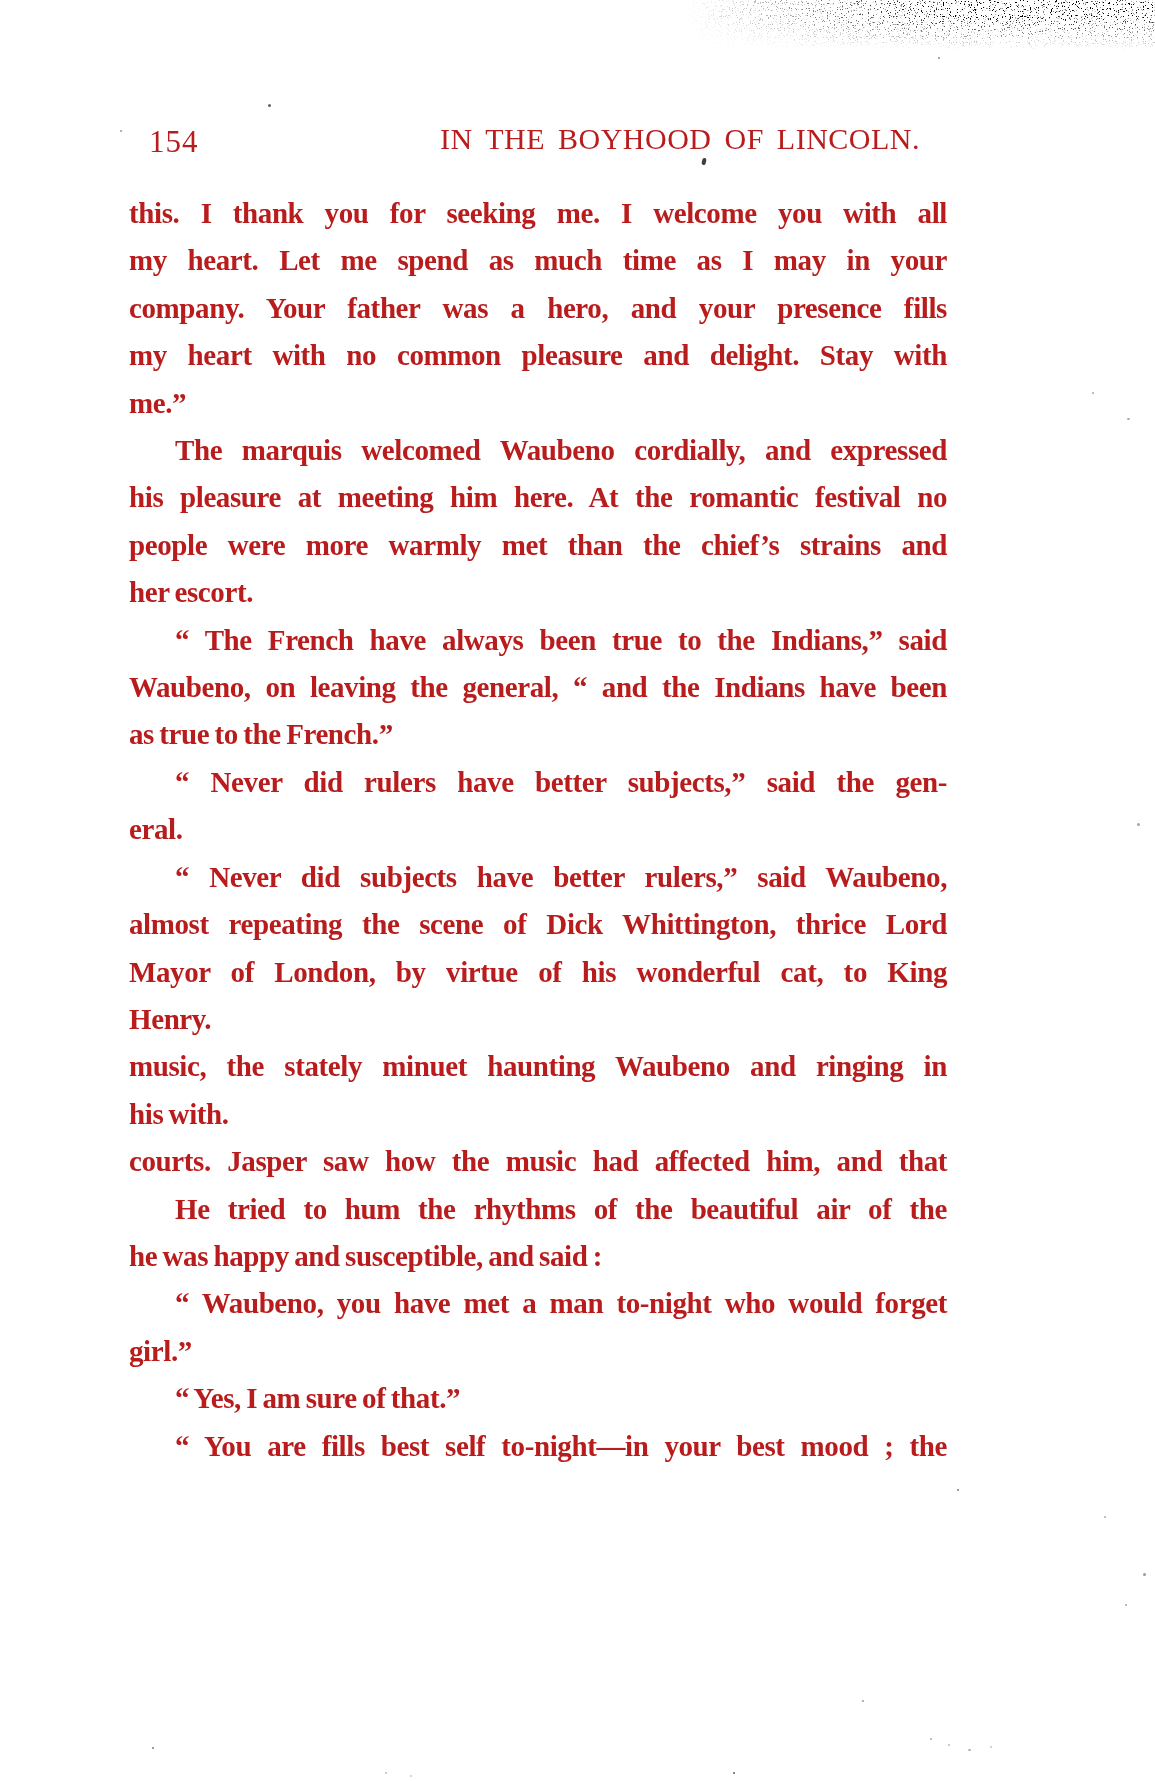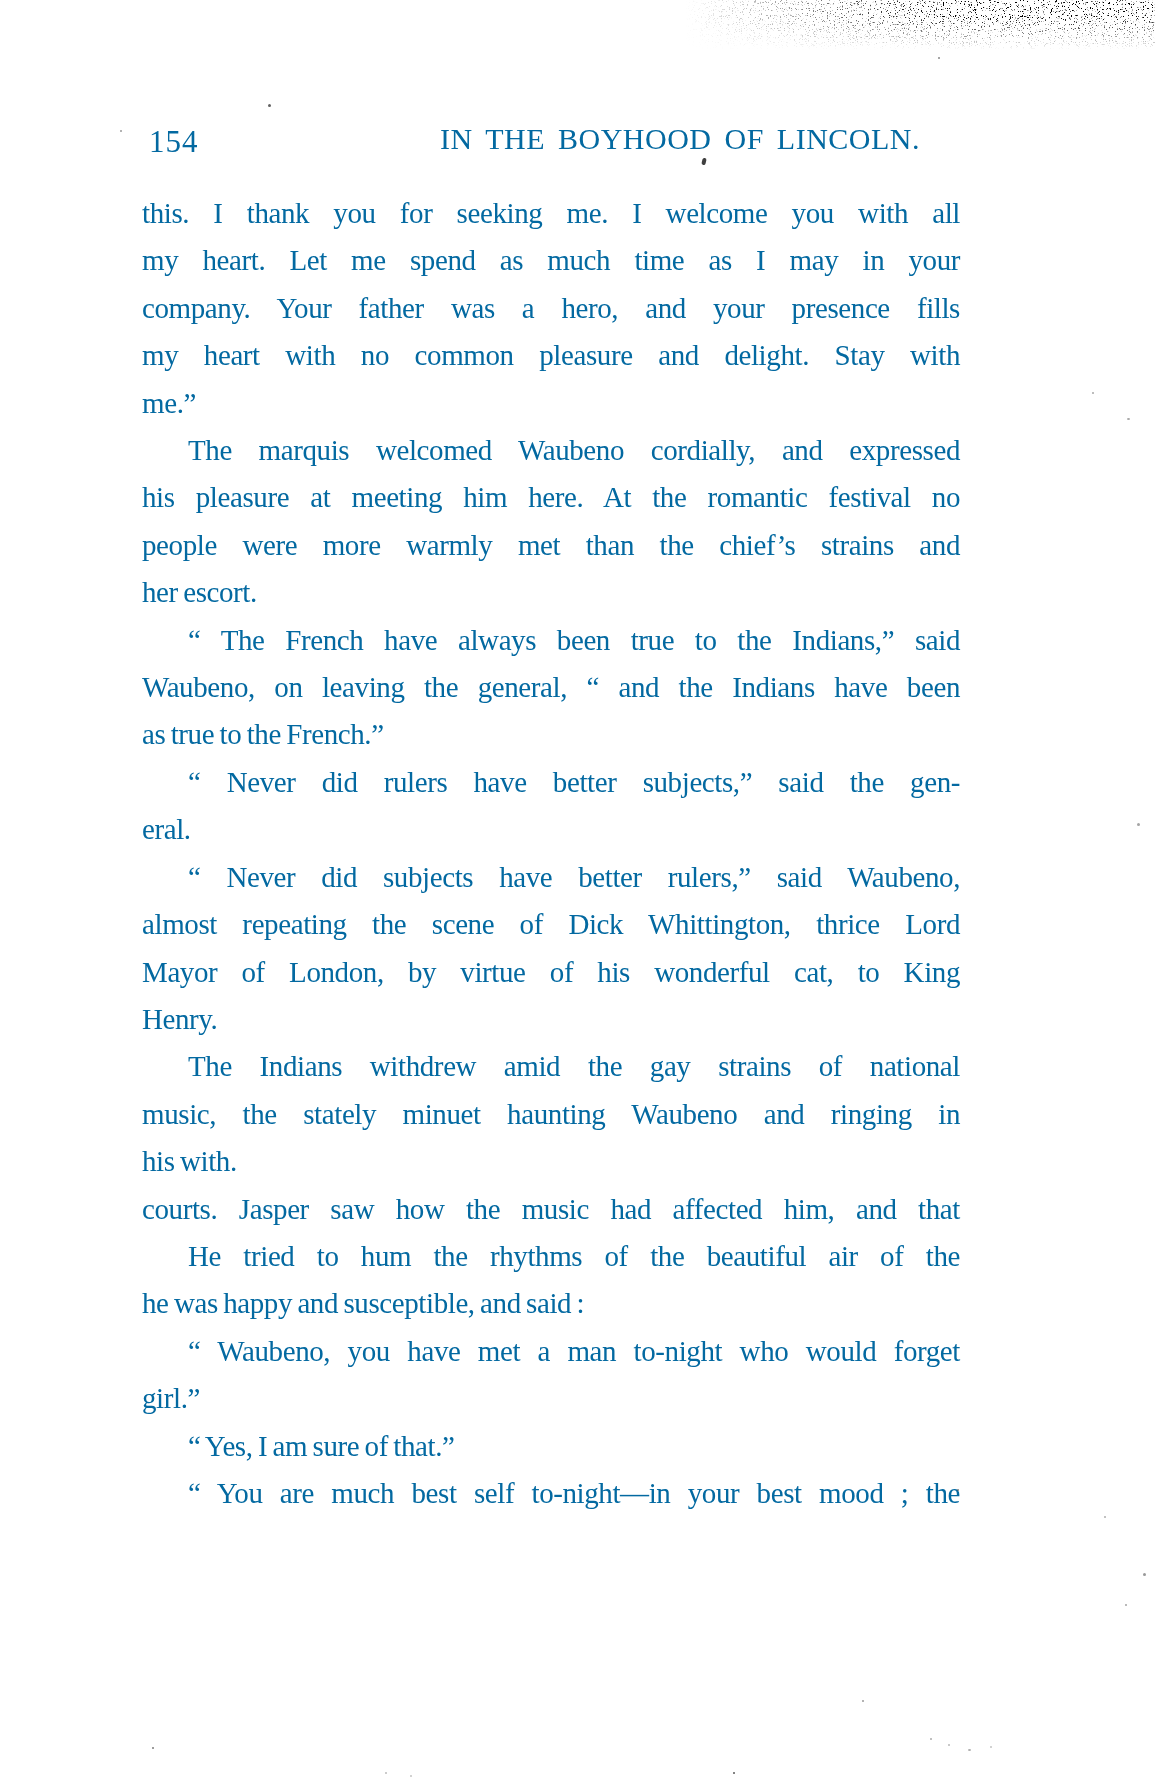--- a/index.html
+++ b/index.html
@@ -3,38 +3,38 @@
 <meta charset="utf-8">
 <style>
   html, body { margin: 0; padding: 0; background: #ffffff; }
   .page {
     position: relative;
     width: 1155px;
     height: 1781px;
     background: #ffffff;
     overflow: hidden;
     font-family: "Liberation Serif", "DejaVu Serif", serif;
-    color: #0369a1;
+    color: #b91c1c;
   }
 
   
   .running-head { position: absolute; top: 0; left: 0; width: 100%; height: 170px; }
   .folio {
     position: absolute; left: 149px; top: 124px;
     font-size: 31px; letter-spacing: 1px; font-weight: normal;
   }
   .title {
     position: absolute; left: 300px; width: 620px; top: 122px;
     text-align: right; font-size: 30px; letter-spacing: 0.5px; word-spacing: 5px;
     white-space: nowrap;
   }
 
   
   .text-block {
-    position: absolute; left: 142px; top: 190px; width: 818px;
+    position: absolute; left: 129px; top: 190px; width: 818px; font-weight: bold;
   }
   .ln {
     font-size: 29px;
     line-height: 47.4px;
     letter-spacing: -0.4px;
     word-spacing: -1.5px;
     text-align: justify;
     text-align-last: justify;
     white-space: normal;
   }
@@ -85,30 +85,29 @@
     <div class="ln e">her escort.</div>
     <div class="ln i">“ The French have always been true to the Indians,” said</div>
     <div class="ln">Waubeno, on leaving the general, “ and the Indians have been</div>
     <div class="ln e">as true to the French.”</div>
     <div class="ln i">“ Never did rulers have better subjects,” said the gen-</div>
     <div class="ln e">eral.</div>
     <div class="ln i">“ Never did subjects have better rulers,” said Waubeno,</div>
     <div class="ln">almost repeating the scene of Dick Whittington, thrice Lord</div>
     <div class="ln">Mayor of London, by virtue of his wonderful cat, to King</div>
     <div class="ln e">Henry.</div>
-    <div class="ln i">The Indians withdrew amid the gay strains of national</div>
     <div class="ln">music, the stately minuet haunting Waubeno and ringing in</div>
     <div class="ln e">his with.</div>
     <div class="ln">courts. Jasper saw how the music had affected him, and that</div>
     <div class="ln i">He tried to hum the rhythms of the beautiful air of the</div>
     <div class="ln e">he was happy and susceptible, and said :</div>
     <div class="ln i">“ Waubeno, you have met a man to-night who would forget</div>
     <div class="ln e">girl.”</div>
     <div class="ln i e">“ Yes, I am sure of that.”</div>
-    <div class="ln i">“ You are much best self to-night—in your best mood ; the</div>
+    <div class="ln i">“ You are fills best self to-night—in your best mood ; the</div>
   </main>
 
   <div>
     <span class="sp" style="left:268px;top:104px;width:3px;height:3px;background:#3a3a3a;opacity:.8"></span>
     <span class="sp" style="left:120px;top:130px;width:2px;height:2px;background:#555;opacity:.6"></span>
     <span class="sp" style="left:702px;top:158px;width:4px;height:7px;background:#2a2a2a;opacity:.9;border-radius:2px;transform:rotate(14deg)"></span>
     <span class="sp" style="left:938px;top:57px;width:2px;height:2px;background:#555;opacity:.7"></span>
     <span class="sp" style="left:1092px;top:392px;width:2px;height:2px;background:#6a6a6a;opacity:.6"></span>
     <span class="sp" style="left:1127px;top:418px;width:3px;height:2px;background:#6a6a6a;opacity:.6"></span>
     <span class="sp" style="left:1137px;top:823px;width:3px;height:3px;background:#5a5a5a;opacity:.55"></span>

